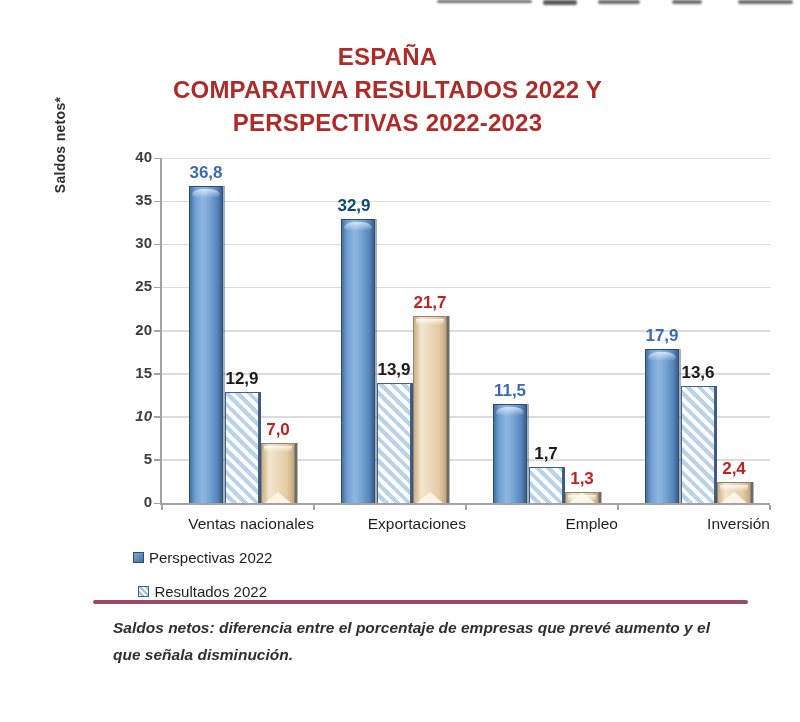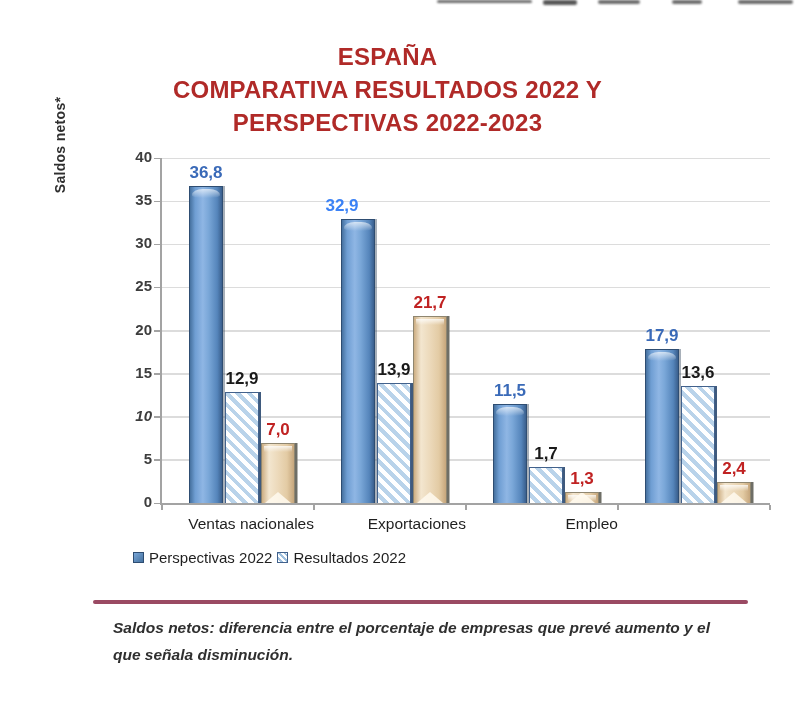--- a/index.html
+++ b/index.html
@@ -69,21 +69,21 @@
   }
   .bar-label {
     position:absolute; transform:translateX(-50%); z-index:3;
     font-size:17px; font-weight:bold; white-space:nowrap; line-height:18px;
   }
   .category-label {
     position:absolute; text-align:right; font-size:15.5px; color:#1f1f1f; z-index:1;
   }
 
   
-  .legend { position:absolute; left:133px; top:549px; display:flex; gap:5px; align-items:center; }
+  .legend { position:absolute; left:133px; top:549px; display:flex; gap:17px; align-items:center;flex-direction:column; }
   .legend-item { display:flex; align-items:center; gap:5px; }
   .legend-item .label { font-size:15px; color:#1f1f1f; }
   .swatch { width:11px; height:11px; display:inline-block; border:1px solid #5a5a5a; }
   .swatch.solid-blue { background:linear-gradient(135deg,#7aa7d8 0%,#44719f 100%); border-color:#2e4d72; }
   .swatch.hatched-blue { background:repeating-linear-gradient(45deg,#ffffff 0 2px,#9fc0de 2px 4px); border-color:#41618c; }
   .swatch.tan { background:linear-gradient(135deg,#f3e6cf 0%,#d9ba8e 100%); border-color:#8f8670; }
 
   
   .divider { position:absolute; left:93px; top:600px; width:655px; height:3.5px; background:#9a4a63; border-radius:2px; }
   .footnotes { position:absolute; left:113px; top:614px; width:625px; color:#2f2f2f; font-style:italic; font-weight:600; font-size:15.5px; line-height:27px; }
@@ -137,41 +137,42 @@
       <div class="ytick-mark" style="bottom: 344px;"></div>
       <div class="bar solid-blue" style="left: 27px; height: 317.4px;"></div>
       <div class="bar-label" style="left: 44px; bottom: 321.4px; color: rgb(58, 106, 184);">36,8</div>
       <div class="bar hatched-blue" style="left: 63px; height: 111.263px;"></div>
       <div class="bar-label" style="left: 80px; bottom: 115.263px; color: rgb(26, 26, 26);">12,9</div>
       <div class="bar tan" style="left: 99px; height: 60.375px;"></div>
       <div class="bar-label" style="left: 116px; bottom: 64.375px; color: rgb(192, 34, 34);">7,0</div>
       <div class="category-label" style="left: 0px; width: 152px; top: 357px;">Ventas nacionales</div>
       <div class="xtick-mark" style="left: -1px; top: 347px;"></div>
       <div class="bar solid-blue" style="left: 179px; height: 283.762px;"></div>
-      <div class="bar-label" style="left: 180px; bottom: 287.762px; color: #3b82f6;">32,9</div>
+      <div class="bar-label" style="left: 192px; bottom: 287.762px; color: #0c4a6e;">32,9</div>
       <div class="bar hatched-blue" style="left: 215px; height: 119.888px;"></div>
       <div class="bar-label" style="left: 232px; bottom: 123.888px; color: rgb(26, 26, 26);">13,9</div>
       <div class="bar tan" style="left: 251px; height: 187.162px;"></div>
       <div class="bar-label" style="left: 268px; bottom: 191.162px; color: rgb(192, 34, 34);">21,7</div>
       <div class="category-label" style="left: 152px; width: 152px; top: 357px;">Exportaciones</div>
       <div class="xtick-mark" style="left: 151px; top: 347px;"></div>
       <div class="bar solid-blue" style="left: 331px; height: 99.1875px;"></div>
       <div class="bar-label" style="left: 348px; bottom: 103.188px; color: rgb(58, 106, 184);">11,5</div>
       <div class="bar hatched-blue" style="left: 367px; height: 36.225px;"></div>
       <div class="bar-label" style="left: 384px; bottom: 40.225px; color: rgb(26, 26, 26);">1,7</div>
       <div class="bar tan" style="left: 403px; height: 11.2125px;"></div>
       <div class="bar-label" style="left: 420px; bottom: 15.2125px; color: rgb(192, 34, 34);">1,3</div>
       <div class="category-label" style="left: 304px; width: 152px; top: 357px;">Empleo</div>
       <div class="xtick-mark" style="left: 303px; top: 347px;"></div>
       <div class="bar solid-blue" style="left: 483px; height: 154.387px;"></div>
       <div class="bar-label" style="left: 500px; bottom: 158.387px; color: rgb(58, 106, 184);">17,9</div>
       <div class="bar hatched-blue" style="left: 519px; height: 117.3px;"></div>
       <div class="bar-label" style="left: 536px; bottom: 121.3px; color: rgb(26, 26, 26);">13,6</div>
       <div class="bar tan" style="left: 555px; height: 20.7px;"></div>
       <div class="bar-label" style="left: 572px; bottom: 24.7px; color: rgb(192, 34, 34);">2,4</div>
+      <div class="category-label" style="left: 456px; width: 152px; top: 357px;">Inversión</div>
       <div class="xtick-mark" style="left: 455px; top: 347px;"></div>
       <div class="xtick-mark" style="left: 607px; top: 347px;"></div>
     </div>
 
   <div class="legend">
       <div class="legend-item">
         <span class="swatch solid-blue"></span>
         <span class="label">Perspectivas 2022</span>
       </div>
       <div class="legend-item">

